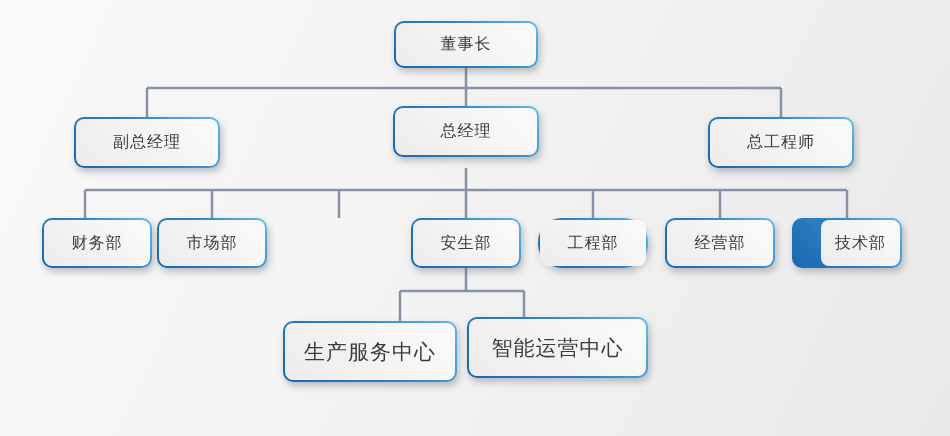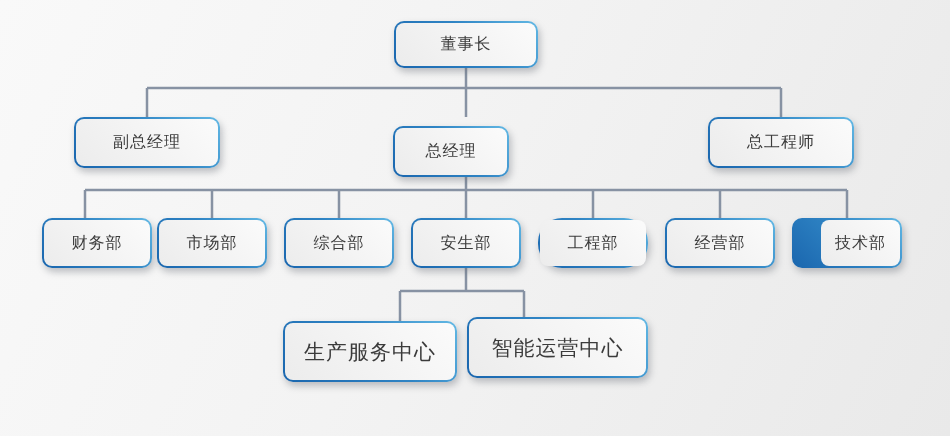--- a/index.html
+++ b/index.html
@@ -47,21 +47,21 @@
     color:var(--text);
     font-size:16px;
     letter-spacing:1px;
     white-space:nowrap;
   }
   .lvl4 .node-label{font-size:21px;}
 
   
   #n-l1-0{left:394px;top:21px;width:144px;height:47px;}
   #n-l2-0{left:74px; top:117px;width:146px;height:51px;}
-  #n-l2-1{left:393px;top:126px;width:116px;height:51px;}
+  #n-l2-1{left:393px;top:106px;width:146px;height:51px;}
   #n-l2-2{left:708px;top:117px;width:146px;height:51px;}
   #n-l3-0{left:30px; top:218px;width:110px;height:50px;margin-left:12px;}
   #n-l3-1{left:157px;top:218px;width:110px;height:50px;}
   #n-l3-2{left:284px;top:218px;width:110px;height:50px;}
   #n-l3-3{left:411px;top:218px;width:110px;height:50px;}
   #n-l3-4{left:538px;top:218px;width:110px;height:50px;border-radius:24px;}
   #n-l3-5{left:665px;top:218px;width:110px;height:50px;}
   #n-l3-6{left:792px;top:218px;width:110px;height:61px;height:50px;padding-left:29px;}
   #n-l4-0{left:283px;top:321px;width:174px;height:61px;}
   #n-l4-1{left:467px;top:317px;width:181px;height:61px;}
@@ -120,25 +120,20 @@
   <div class="node lvl3" id="n-l3-0">
     <div class="node-inner">
       <span class="node-label">财务部</span>
     </div>
   </div>
   <div class="node lvl3" id="n-l3-1">
     <div class="node-inner">
       <span class="node-label">市场部</span>
     </div>
   </div>
-  <div class="node lvl3" id="n-l3-2">
-    <div class="node-inner">
-      <span class="node-label">综合部</span>
-    </div>
-  </div>
   <div class="node lvl3" id="n-l3-3">
     <div class="node-inner">
       <span class="node-label">安生部</span>
     </div>
   </div>
   <div class="node lvl3" id="n-l3-4">
     <div class="node-inner">
       <span class="node-label">工程部</span>
     </div>
   </div>

